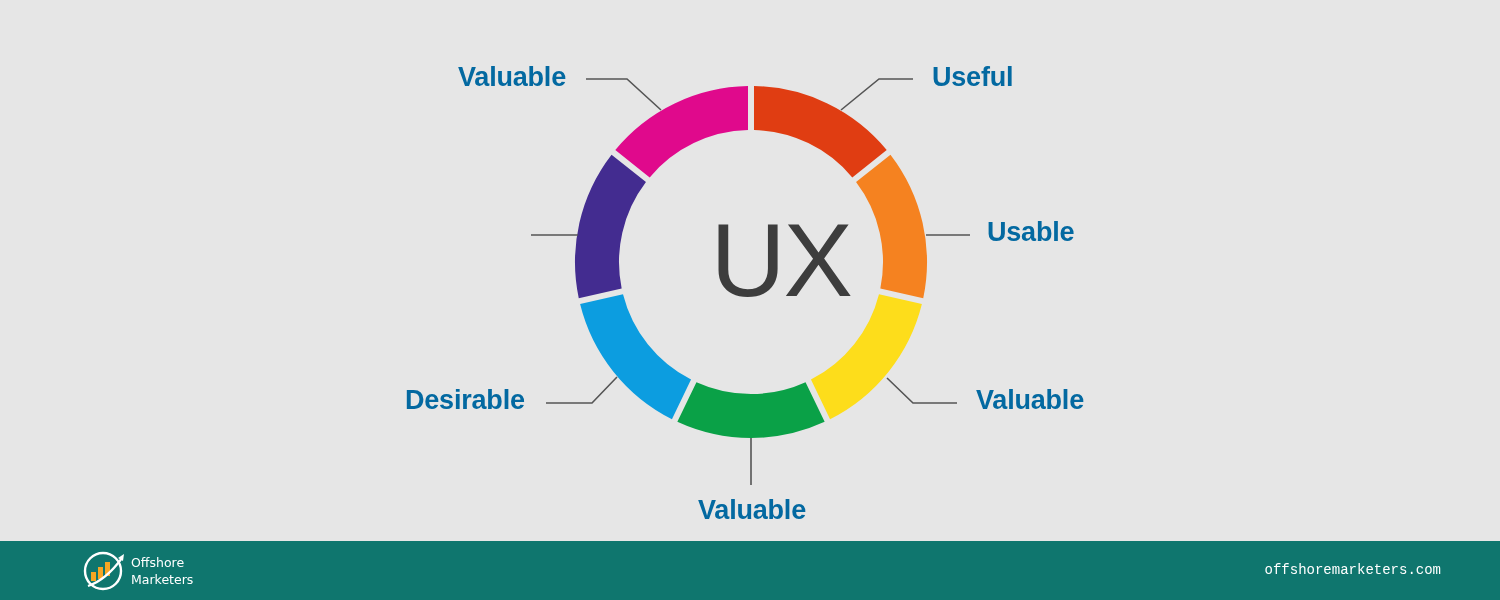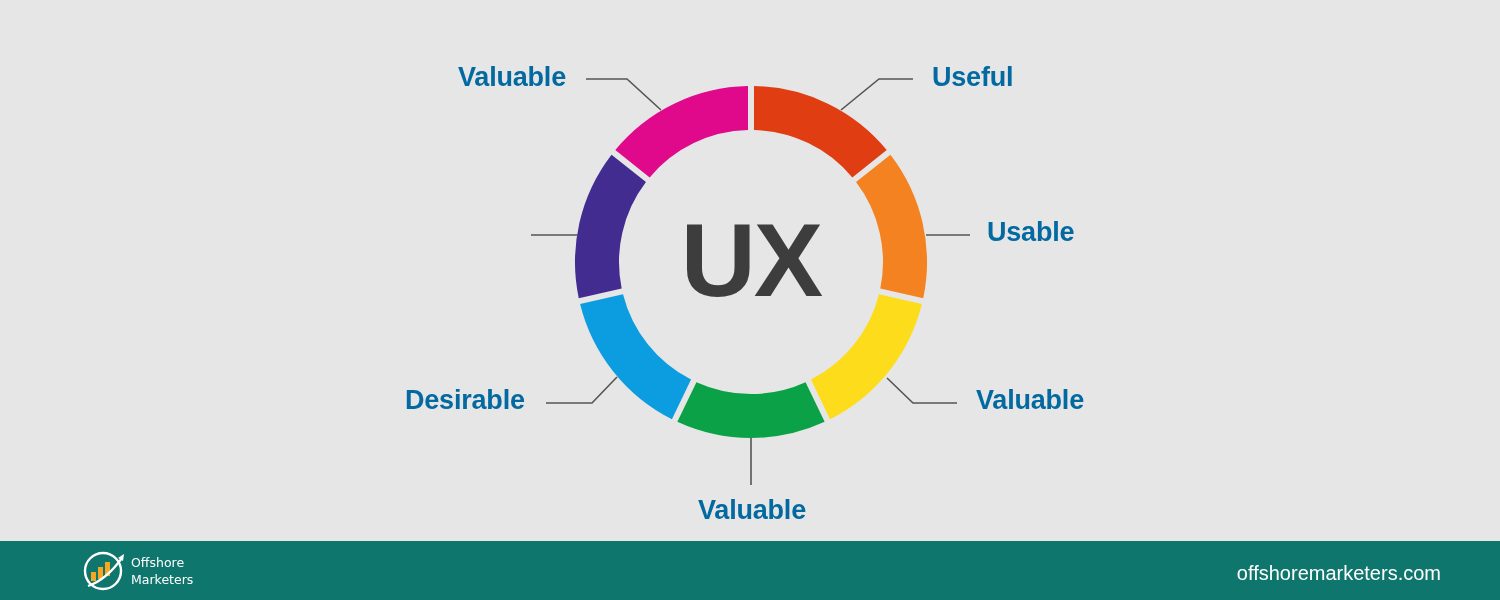--- a/index.html
+++ b/index.html
@@ -1,25 +1,25 @@
 <!DOCTYPE html>
 <html><head>
 <meta charset="utf-8">
 <style>
   html, body { margin:0; padding:0; }
   body { width:1500px; height:600px; overflow:hidden; background:#e6e6e6; font-family:"Liberation Sans", sans-serif; position:relative; }
   .canvas { position:absolute; left:0; top:0; width:1500px; height:541px; background:#e6e6e6; }
   svg.ring { position:absolute; left:0; top:0; width:1500px; height:541px; }
   .label { position:absolute; font-family:"Liberation Sans", sans-serif; font-weight:bold; font-size:27px; color:#0369a1; line-height:1; white-space:nowrap; letter-spacing:-0.2px; }
-  .center-text { position:absolute; left:651px; top:208px; width:200px; text-align:center; font-family:"Liberation Sans", sans-serif; font-weight:bold; font-size:104px; line-height:1; color:#3d3d3d; letter-spacing:-2px; }
+  .center-text { position:absolute; left:651px; top:208px; width:200px; text-align:right; font-family:"Liberation Sans", sans-serif; font-weight:normal; font-size:104px; line-height:1; color:#3d3d3d; letter-spacing:-2px; }
   .footer { position:absolute; left:0; top:541px; width:1500px; height:59px; background:#0f766e; }
   .logo { position:absolute; left:82px; top:9px; display:flex; align-items:center; }
   .logo-icon { width:44px; height:42px; }
   .logo-text { margin-left:5px; color:#fff; font-family:"DejaVu Sans", sans-serif; font-size:12.5px; line-height:17px; }
-  .site { position:absolute; right:59px; top:21px; color:#fff; font-family:Liberation Sans, sans-serif; font-size:20px; }
+  .site { position:absolute; right:59px; top:21px; color:#fff; font-family:Liberation Mono, monospace; font-size:14px; }
 </style>
 </head>
 <body>
 
 <div class="canvas">
   <svg class="ring" viewBox="0 0 1500 541">
     <g id="segs">
         <path d="M753.9998547283501,86.02556756275985 A176,176 0 0 1 886.7119725586936,149.93635511804735 L852.3047951025595,177.3753080405699 A132,132 0 0 0 753.9997417422071,130.03408944170445 Z" fill="#e03d12"></path>
         <path d="M890.4527302190616,154.62711685695677 A176,176 0 0 1 923.2299164893057,298.2333529512079 L880.324754993876,288.4406457140127 A132,132 0 0 0 856.0454118715118,182.06589310723203 Z" fill="#f58220"></path>
         <path d="M921.8948555375341,304.0826371655262 A176,176 0 0 1 830.0552204534332,419.24589698640494 L810.9605366305625,379.5956378739236 A132,132 0 0 0 878.9897443256687,294.2897096216421 Z" fill="#fddd1b"></path>

